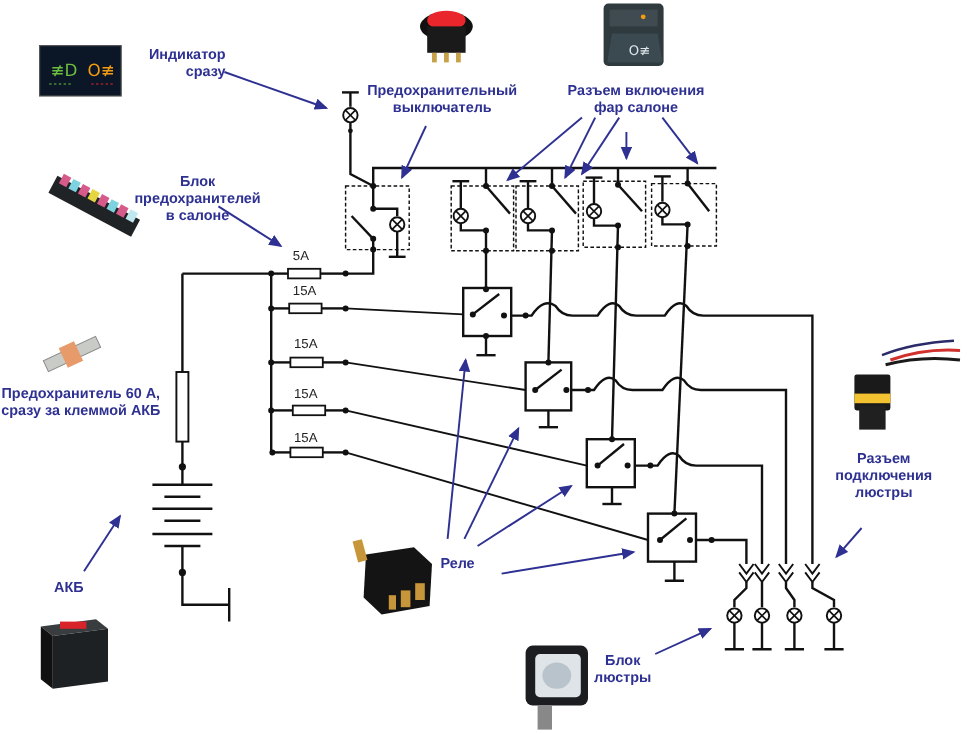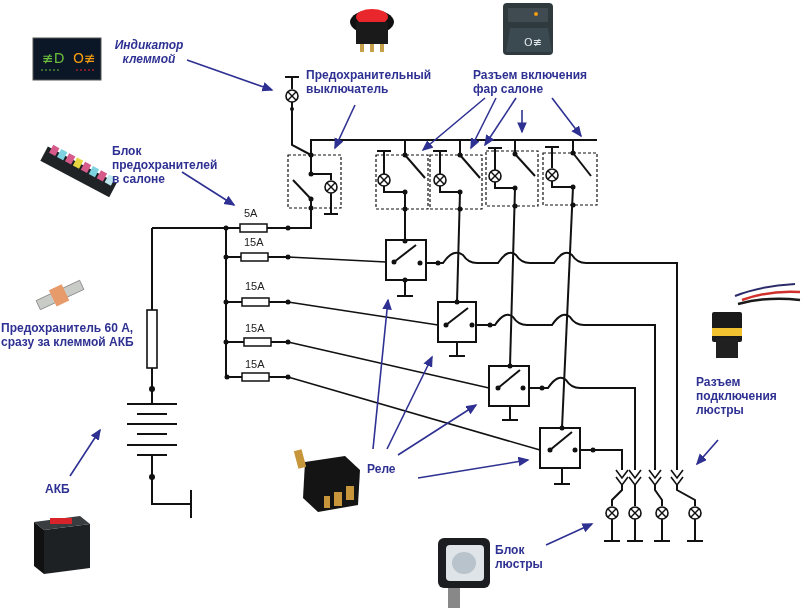--- a/index.html
+++ b/index.html
@@ -1,19 +1,19 @@
 <!DOCTYPE html>
 <html><head>
 <meta charset="utf-8">
 <style>
   html, body { margin:0; padding:0; background:#ffffff; }
   body { width:807px; height:612px; position:relative; overflow:hidden; font-family:"Liberation Sans", sans-serif; }
   #diagram { position:absolute; left:0; top:0; width:807px; height:612px; }
-  .lbl { position:absolute; color:#2e3192; font-weight:bold; font-size:12px; line-height:14px; font-family:"Liberation Sans", sans-serif; }
-  .lbl.right { text-align:center;font-style:italic; }
+  .lbl { position:absolute; color:#2e3192; font-weight:bold; font-size:12px; line-height:14px; font-family:"Liberation Sans", sans-serif;text-align:center; }
+  .lbl.right { text-align:right; }
   .fuse-lbl { font-family:"Liberation Sans", sans-serif; font-size:11px; fill:#222; }
   .w { stroke:#111; stroke-width:2; fill:none; }
   .wt { stroke:#111; stroke-width:1.6; fill:none; }
   .dash { stroke:#111; stroke-width:1.2; fill:none; stroke-dasharray:3 2; }
   .arr { stroke:#2e3192; stroke-width:1.6; fill:none; }
   .dot { fill:#111; }
 </style>
 </head>
 <body>
 
@@ -333,21 +333,21 @@
     <line class="arr" x1="387" y1="449" x2="432" y2="357" marker-end="url(#ah)"></line>
     <line class="arr" x1="398" y1="455" x2="476" y2="405" marker-end="url(#ah)"></line>
     <line class="arr" x1="418" y1="478" x2="528" y2="460" marker-end="url(#ah)"></line>
     <line class="arr" x1="718" y1="440" x2="697" y2="464" marker-end="url(#ah)"></line>
     <line class="arr" x1="546" y1="545" x2="592" y2="524" marker-end="url(#ah)"></line>
   </g>
 </svg>
 
 <div class="lbl right" style="left:110px; top:38px; width:78px;">
   <div>Индикатор</div>
-  <div>клеммой</div>
+  <div>сразу</div>
 </div>
 
 <div class="lbl" style="left:306px; top:68px;">
   <div>Предохранительный</div>
   <div>выключатель</div>
 </div>
 
 <div class="lbl" style="left:473px; top:68px;">
   <div>Разъем включения</div>
   <div>фар салоне</div>

